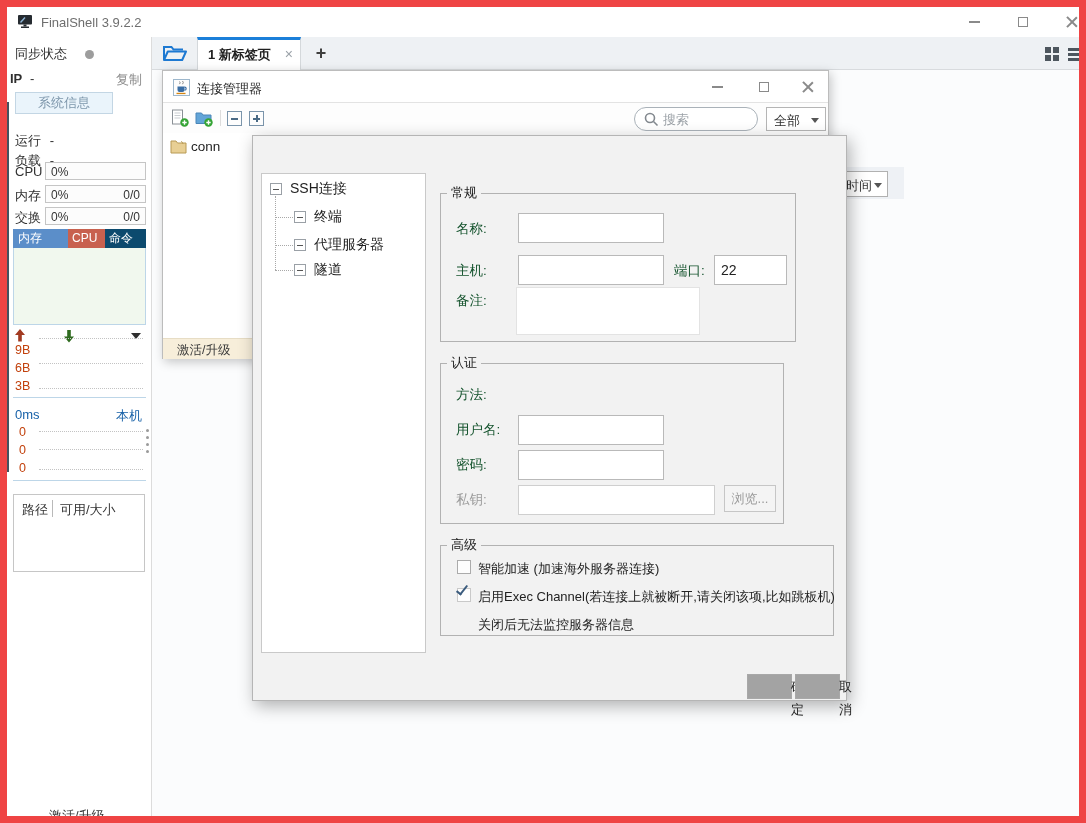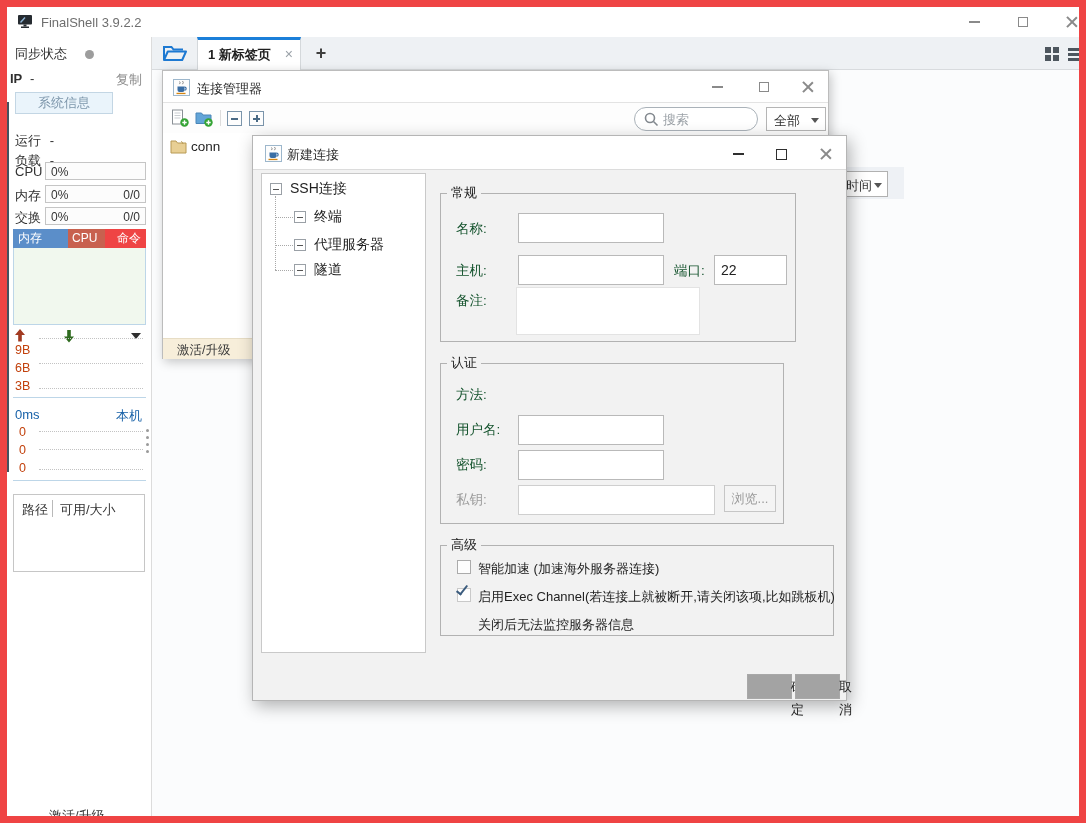--- a/index.html
+++ b/index.html
@@ -27,21 +27,21 @@
   .sysinfo-btn { position:absolute; left:8px; top:55px; width:98px; height:22px; background:#eaf4fb; border:1px solid #c3d6e4; color:#7d96ab; font-size:13px; text-align:center; line-height:20px; }
   .meter-row { position:absolute; left:0; width:145px; height:18px; }
   .meter-row .lbl { position:absolute; left:8px; top:2px; }
   .meter-box { position:absolute; left:38px; top:0; width:101px; height:18px; border:1px solid #c5c5c5; background:#fcfcfc; font-size:12px; color:#333; }
   .meter-box .v { position:absolute; left:5px; top:2px; }
   .meter-box .r { position:absolute; right:5px; top:2px; }
   .mon-tabs { position:absolute; left:6px; top:192px; width:133px; height:19px; display:flex; color:#fff; font-size:12px; }
   .mon-tab { height:19px; line-height:19px; padding-left:5px; }
   .mon-tab.t0 { width:55px; background:#5b8ec9; }
   .mon-tab.t1 { width:37px; background:#c8614f; padding-left:4px; }
-  .mon-tab.t2 { width:41px; background:#ef4444; padding-left:12px; }
+  .mon-tab.t2 { width:41px; background:#0c4a6e; padding-left:4px; }
   .mon-panel { position:absolute; left:6px; top:211px; width:133px; height:77px; background:#f1f8ee; border:1px solid #bdd6e8; border-top:none; }
   .net-arrows { position:absolute; left:0; top:292px; width:145px; height:14px; }
   .tri-down { width:0; height:0; border-left:5px solid transparent; border-right:5px solid transparent; border-top:6px solid #2f2f2f; }
   .dotline { position:absolute; border-bottom:1px dotted #c3c3c3; }
   .tick { position:absolute; left:8px; color:#c2410c; font-size:12.5px; }
   .sect-border { position:absolute; left:6px; width:133px; border-bottom:1px solid #bdd6e8; }
   .ping-hdr-l { position:absolute; left:8px; top:370px; color:#1761a8; font-size:13px; }
   .ping-hdr-r { position:absolute; right:9px; top:370px; color:#1761a8; font-size:13px; }
   .splitter { position:absolute; left:139px; top:392px; width:4px; }
   .splitter i { display:block; width:3px; height:3px; border-radius:50%; background:#9a9a9a; margin-bottom:4px; }
@@ -353,41 +353,20 @@
           <span class="nm">conn</span>
         </div>
       </div>
 
       <div class="cm-bottom">
         <span class="bt">激活/升级</span>
       </div>
     </div>
 
     <div class="win newconn">
-      <div class="win-titlebar">
-        <span class="javaicon" style="top:9px;left:12px;">
-          <svg width="17" height="17">
-              <rect x="0.5" y="0.5" width="16" height="16" fill="#fdfdfd" stroke="#9db7cc"></rect>
-              <path d="M6.5 2.5 q1.3 1.2 0 2.6 M9.5 2 q1.6 1.5 0 3.2" stroke="#8a8a8a" fill="none" stroke-width="1"></path>
-              <path d="M4.5 7.5 h7 v3.5 a2 2 0 0 1 -2 2 h-3 a2 2 0 0 1 -2 -2 Z" fill="#3a6ea5"></path>
-              <path d="M11.5 8.2 c2.2 0.1 2.2 2.8 0 3" stroke="#3a6ea5" fill="none" stroke-width="1.2"></path>
-              <rect x="3.5" y="13.8" width="9" height="1.3" fill="#d58512"></rect>
-            </svg>
-        </span>
-        <span class="win-title" style="top:10px;">新建连接</span>
-        <div class="wc2" style="left:470px;top:4px;">
-            <span class="wc-min-bar" style="background:#2f2f2f;"></span>
-          </div>
-        <div class="wc2" style="left:513px;top:4px;">
-            <span class="wc-max-box" style="border-color:#2f2f2f;width:11px;height:11px;"></span>
-          </div>
-        <div class="wc2" style="left:558px;top:4px;">
-            <span class="wc-x" style="--c:#2f2f2f;"></span>
-          </div>
-      </div>
 
       <div class="nc-tree">
         <span class="tree-vline" style="top:22px;height:74px;"></span>
         <span class="tree-hline" style="left:13px;top:43px;width:18px;"></span>
         <span class="tree-hline" style="left:13px;top:71px;width:18px;"></span>
         <span class="tree-hline" style="left:13px;top:96px;width:18px;"></span>
 
         <div class="tree-row" style="left:8px;top:8px;">
           <span class="tminus" style="top:1px;">
               <i></i>

